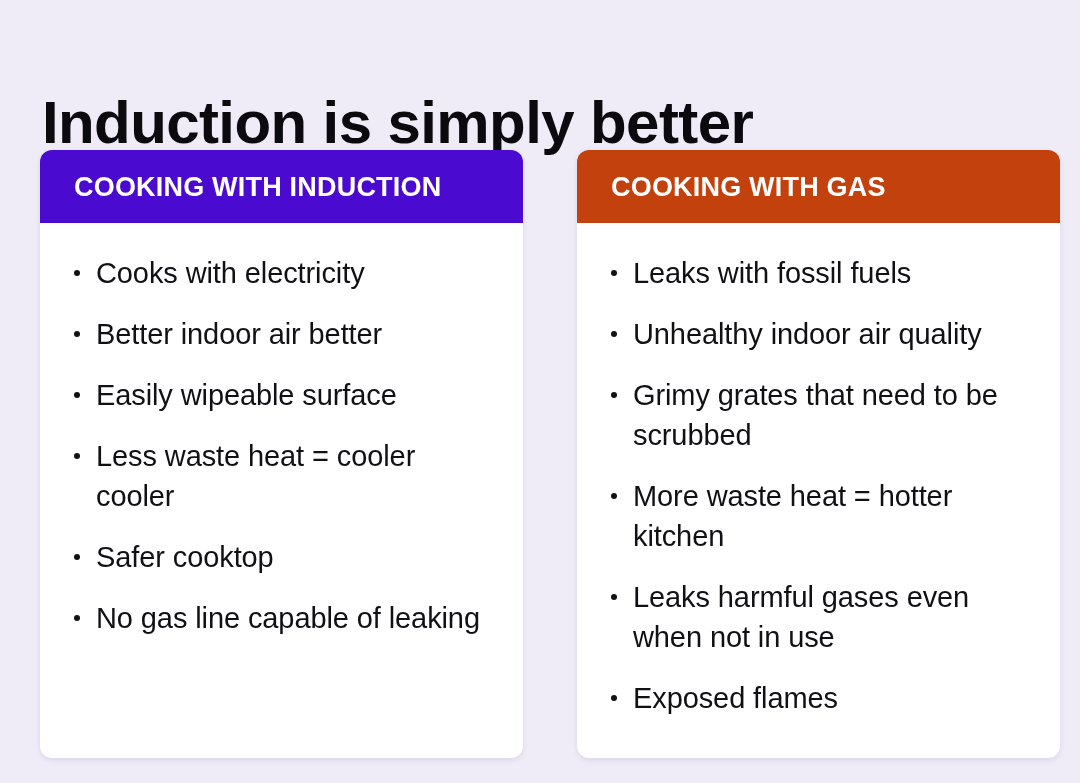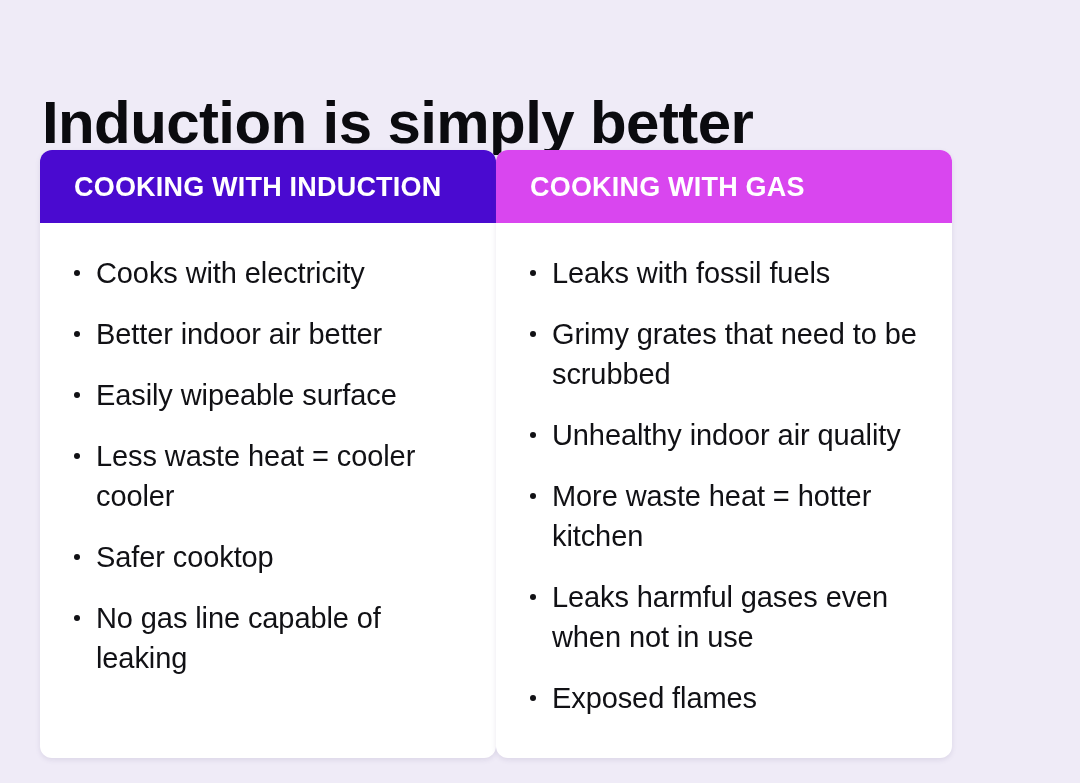--- a/index.html
+++ b/index.html
@@ -27,21 +27,21 @@
     font-weight: bold;
     letter-spacing: -0.6px;
     color: #0b0b0f;
     line-height: 50px;
     white-space: nowrap;
   }
   .cards {
     position: absolute;
     left: 40px;
     top: 150px;
-    width: 912px;
+    width: 1020px;
     display: flex;
     justify-content: space-between;
   }
   .card {
     width: 483px;
     background: #ffffff;
     border-radius: 12px;
     box-shadow: 0 2px 5px rgba(90, 80, 130, 0.13);
     overflow: hidden;
     min-height: 571px;
@@ -57,21 +57,21 @@
   }
   .card-header-title {
     color: #ffffff;
     font-size: 27px;
     font-weight: bold;
     letter-spacing: 0.2px;
     line-height: 30px;
     white-space: nowrap;
   }
   .card-header.induction { background: #4a0ad0; }
-  .card-header.gas { background: #d946ef; }
+  .card-header.gas { background: #c2410c; }
 
   .card-body {
     padding: 30px 30px 40px 30px;
     flex: 1;
   }
   ul.bullet-list {
     list-style: none;
     margin: 0;
     padding: 0;
   }
@@ -148,25 +148,25 @@
         <span class="card-header-title">COOKING WITH GAS</span>
       </div>
       <div class="card-body">
         <ul class="bullet-list">
           <li>
             <span class="dot"></span>
             <span class="bullet-text">Leaks with fossil fuels</span>
           </li>
           <li>
             <span class="dot"></span>
-            <span class="bullet-text">Grimy grates that need to be scrubbed</span>
+            <span class="bullet-text">Unhealthy indoor air quality</span>
           </li>
           <li>
             <span class="dot"></span>
-            <span class="bullet-text">Unhealthy indoor air quality</span>
+            <span class="bullet-text">Grimy grates that need to be scrubbed</span>
           </li>
           <li>
             <span class="dot"></span>
             <span class="bullet-text">More waste heat = hotter kitchen</span>
           </li>
           <li>
             <span class="dot"></span>
             <span class="bullet-text">Leaks harmful gases even when not in use</span>
           </li>
           <li>

